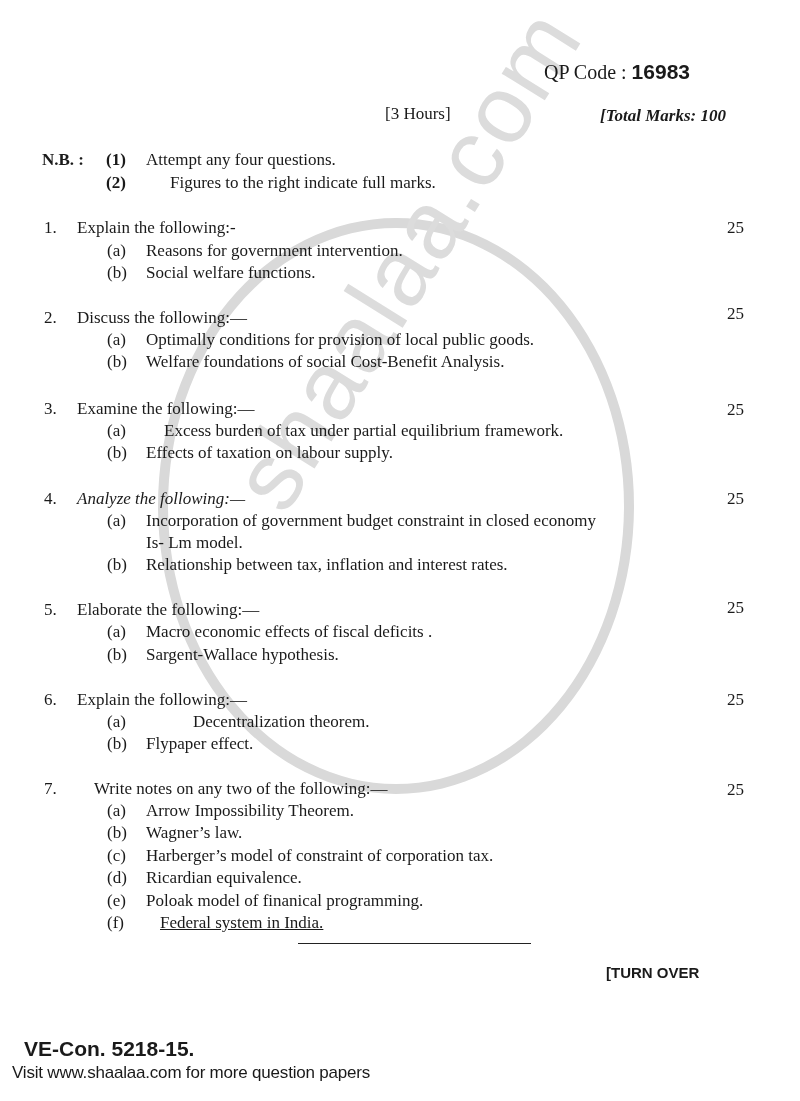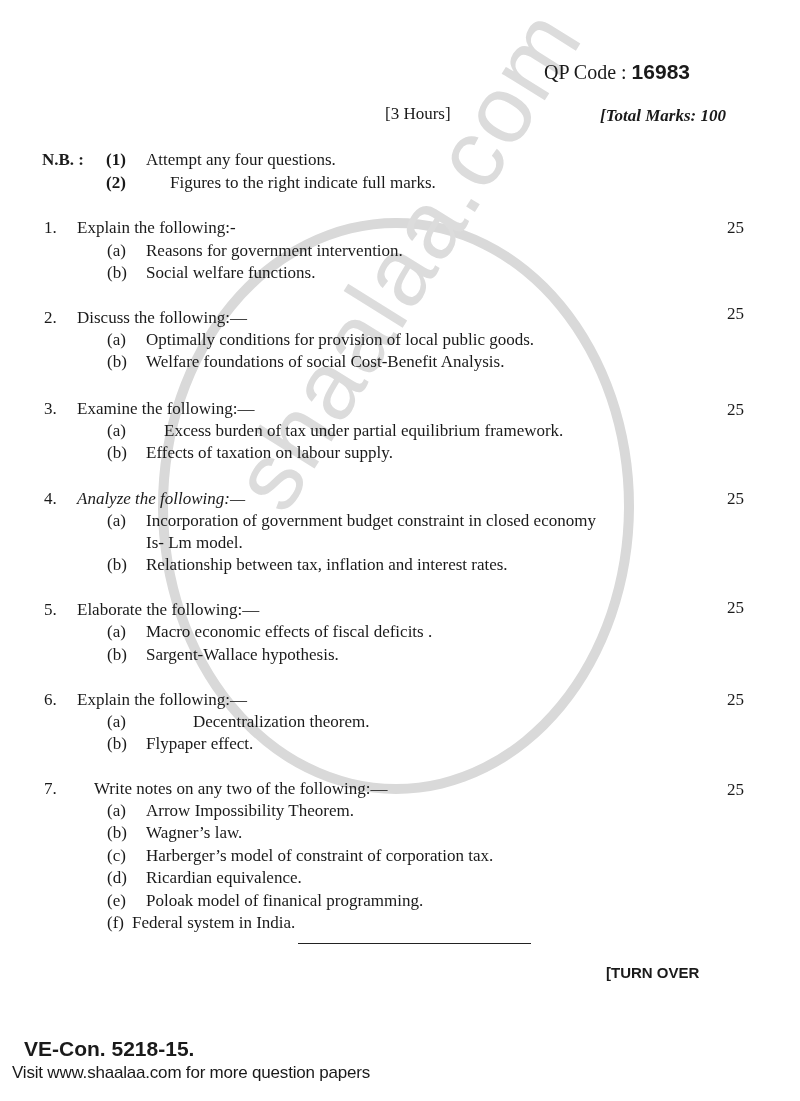--- a/index.html
+++ b/index.html
@@ -107,20 +107,20 @@
   <div class="abs serif" style="left:146px; top:801px;">Arrow Impossibility Theorem.</div>
   <div class="abs serif" style="left:107px; top:823px;">(b)</div>
   <div class="abs serif" style="left:146px; top:823px;">Wagner’s law.</div>
   <div class="abs serif" style="left:107px; top:846px;">(c)</div>
   <div class="abs serif" style="left:146px; top:846px;">Harberger’s model of constraint of corporation tax.</div>
   <div class="abs serif" style="left:107px; top:868px;">(d)</div>
   <div class="abs serif" style="left:146px; top:868px;">Ricardian equivalence.</div>
   <div class="abs serif" style="left:107px; top:891px;">(e)</div>
   <div class="abs serif" style="left:146px; top:891px;">Poloak model of finanical programming.</div>
   <div class="abs serif" style="left:107px; top:913px;">(f)</div>
-  <div class="abs serif" style="left:132px; top:913px;">Federal system in India.</div>
+  <div class="abs serif" style="left:160px; top:913px;text-decoration:underline;">Federal system in India.</div>
 
   <div class="rule"></div>
 
   <div class="abs sans-bold" style="left:606px; top:964px; font-size:15px;">[TURN OVER</div>
   <div class="abs sans-bold" style="left:24px; top:1037px; font-size:21px;">VE-Con. 5218-15.</div>
   <div class="abs sans" style="left:12px; top:1063px; font-size:17px; letter-spacing:-0.2px;">Visit www.shaalaa.com for more question papers</div>
 </div>
 
 </body></html>

